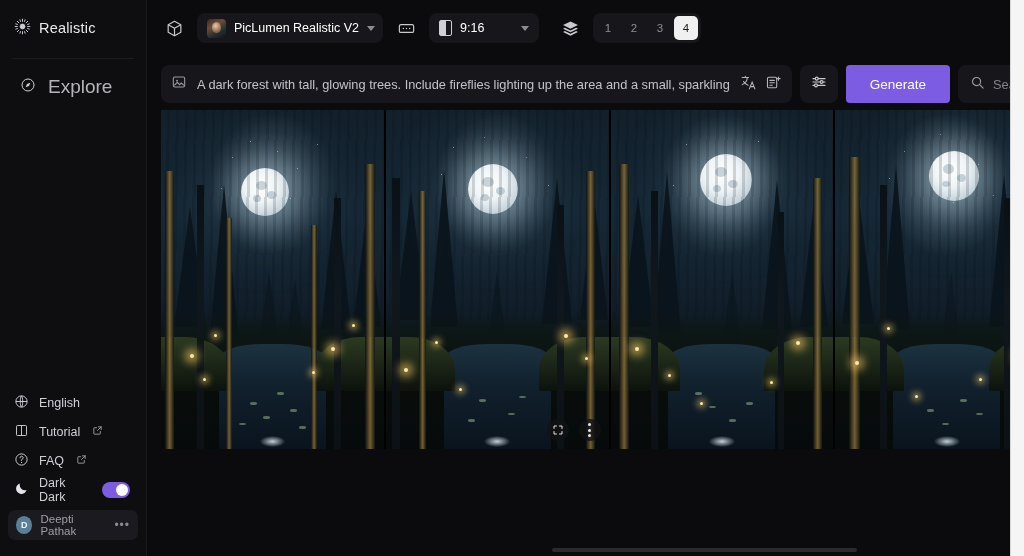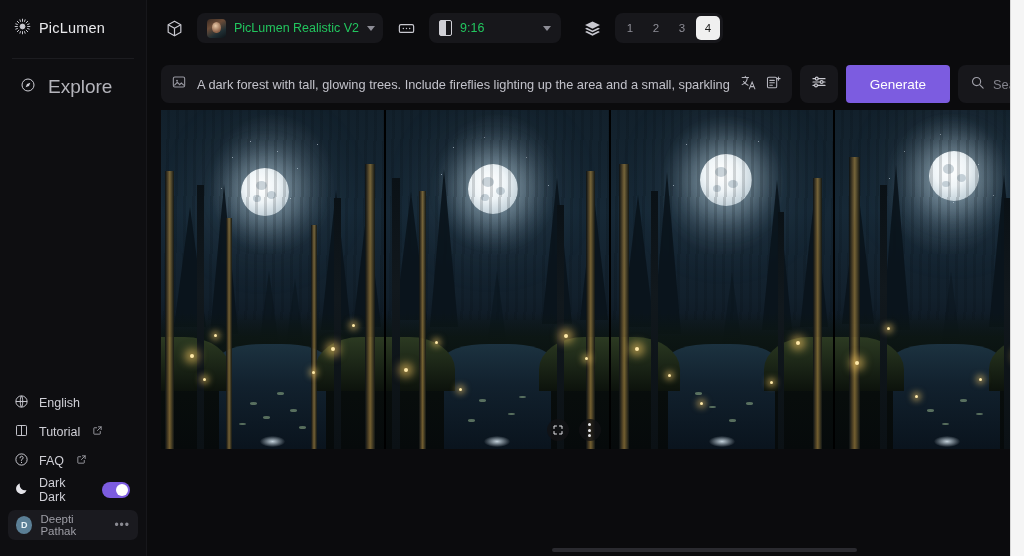--- a/index.html
+++ b/index.html
@@ -65,21 +65,21 @@
   .main { flex: 1 1 auto; display: flex; flex-direction: column; position: relative; background:#0b0b0d; }
 
   .topbar { height: 56px; display: flex; align-items: center; gap: 10px; padding: 0 14px; }
   .icon-btn {
     width: 26px; height: 26px; display: flex; align-items: center; justify-content: center;
     color: #c9c9d0; cursor: pointer; border-radius: 5px;
   }
   .pill {
     height: 30px; background: #17171b; border-radius: 8px;
     display: flex; align-items: center; gap: 8px; padding: 0 10px;
-    color: #22c55e; font-size: 12.5px; cursor: pointer;
+    color: #ffffff; font-size: 12.5px; cursor: pointer;
   }
   .model-pill { min-width: 160px; justify-content: space-between; padding-right:8px; }
   .model-left { display:flex; align-items:center; gap:8px; }
   .model-thumb {
     width: 19px; height: 19px; border-radius: 4px; flex:0 0 19px;
     background: linear-gradient(150deg,#3b2b22 0%, #6b4c38 35%, #1f2e33 70%, #0e1418 100%);
     position: relative; overflow: hidden;
   }
   .model-thumb::after {
     content:""; position:absolute; left:5px; top:3px; width:9px; height:11px;
@@ -215,21 +215,21 @@
     <div class="brand">
       <span>
         <svg width="17" height="17" viewBox="0 0 24 24" fill="none" stroke="#c9c9d0" stroke-width="1.4">
           <circle cx="12" cy="12" r="3.4" fill="#c9c9d0"></circle>
           <g stroke-linecap="round">
             <path d="M12 1.6v3.2M12 19.2v3.2M1.6 12h3.2M19.2 12h3.2M4.6 4.6l2.3 2.3M17.1 17.1l2.3 2.3M19.4 4.6l-2.3 2.3M6.9 17.1l-2.3 2.3"></path>
             <path d="M8.3 2.5l.8 2.3M14.9 19.2l.8 2.3M2.5 15.7l2.3-.8M19.2 9.1l2.3-.8M2.5 8.3l2.3.8M19.2 14.9l2.3.8M8.3 21.5l.8-2.3M14.9 4.8l.8-2.3"></path>
           </g>
         </svg>
       </span>
-      <span class="brand-name">PicLumen</span>
+      <span class="brand-name">Realistic</span>
     </div>
     <div class="sidebar-divider"></div>
 
     <nav class="nav">
       <div class="nav-item">
         <span>
           <svg width="16" height="16" viewBox="0 0 24 24" fill="none" stroke="#cfcfd6" stroke-width="1.5">
             <circle cx="12" cy="12" r="9"></circle>
             <path d="M15.5 8.5l-2 5-5 2 2-5z" fill="#cfcfd6" stroke="none"></path>
           </svg>
@@ -316,21 +316,21 @@
       </div>
 
       <span class="icon-btn">
         <svg width="19" height="19" viewBox="0 0 24 24" fill="none" stroke="#c9c9d0" stroke-width="1.5">
           <rect x="3" y="7" width="18" height="10" rx="2"></rect>
           <circle cx="8" cy="12" r=".9" fill="#c9c9d0" stroke="none"></circle>
           <circle cx="12" cy="12" r=".9" fill="#c9c9d0" stroke="none"></circle>
           <circle cx="16" cy="12" r=".9" fill="#c9c9d0" stroke="none"></circle>
         </svg>
       </span>
-      <div class="pill" style="width:132px;justify-content:space-between;">
+      <div class="pill" style="width:110px;justify-content:space-between;">
         <span style="display:flex;align-items:center;gap:8px;">
           <span class="ratio-glyph">
               <i></i>
             </span>
           <span>9:16</span>
         </span>
         <span class="caret"></span>
       </div>
 
       <span class="icon-btn" style="margin-left:8px;">

